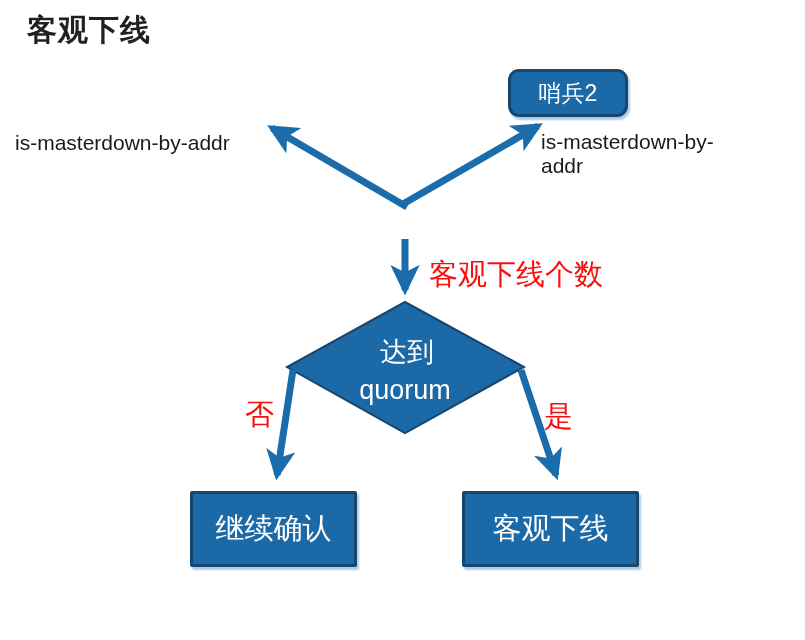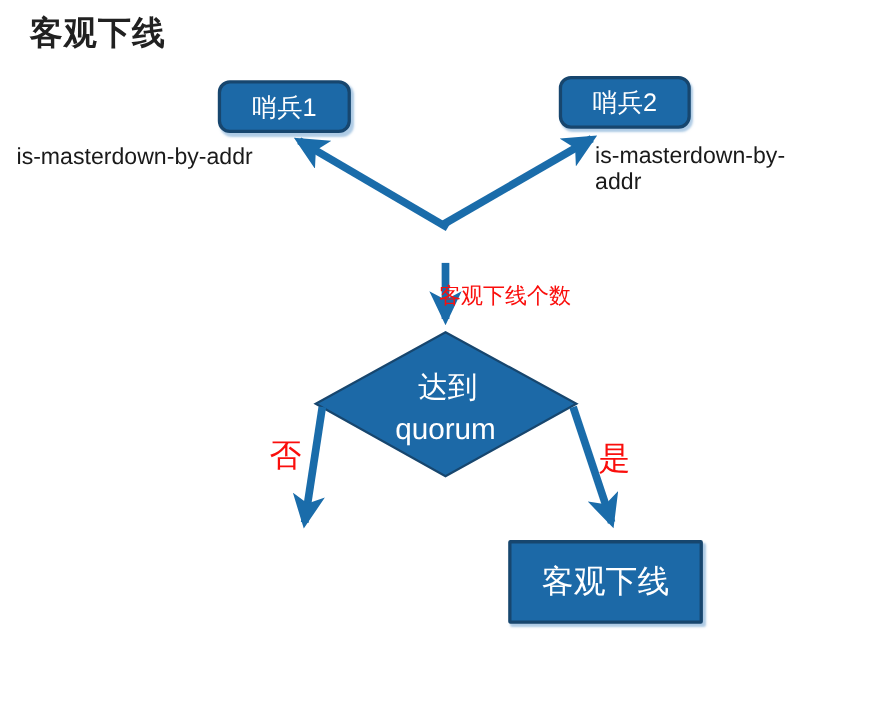--- a/index.html
+++ b/index.html
@@ -25,52 +25,52 @@
   #node-sentinel2{left:508px;top:69px;width:120px;height:48px;}
   #node-sentinel3{left:348px;top:192px;width:118px;height:46px;}
   #node-continue{left:190px;top:491px;width:167px;height:76px;}
   #node-offline{left:462px;top:491px;width:177px;height:76px;}
   .rpc-label{
     position:absolute;color:#1a1a1a;font-size:21px;z-index:1;
   }
   #rpc-left{left:15px;top:131px;}
   #rpc-right{left:541px;top:130px;}
   .red-label{position:absolute;color:#fa0e0c;z-index:3;}
-  #count-label{left:399px;top:255px;font-size:20px;}
+  #count-label{left:429px;top:255px;font-size:29px;}
   #no-label{left:245px;top:395px;font-size:29px;}
   #yes-label{left:544px;top:397px;font-size:29px;}
   svg.overlay{position:absolute;left:0;top:0;z-index:2;pointer-events:none;}
   .diamond-poly{fill:#1c69a7;stroke:#17466e;stroke-width:2;}
   .edge{stroke:#1a6caa;stroke-width:7;fill:none;}
   .diamond-text{fill:#ffffff;font-size:27px;text-anchor:middle;
     font-family:"Liberation Sans","DejaVu Sans",sans-serif;}
 </style>
 </head>
 <body>
 
 <div class="stage">
 
   <div class="page-title">客观下线</div>
 
-  <div class="node rounded" id="node-sentinel1">
-    <span>哨兵1</span>
-  </div>
 
   <div class="node rounded" id="node-sentinel2">
     <span>哨兵2</span>
   </div>
 
 
   <div class="rpc-label" id="rpc-left">is-masterdown-by-addr</div>
   <div class="rpc-label" id="rpc-right">is-masterdown-by-addr</div>
 
   <div class="red-label" id="count-label">客观下线个数</div>
   <div class="red-label" id="no-label">否</div>
   <div class="red-label" id="yes-label">是</div>
 
+  <div class="node rect" id="node-continue">
+    <span>继续确认</span>
+  </div>
 
   <div class="node rect" id="node-offline">
     <span>客观下线</span>
   </div>
 
   <svg class="overlay" width="805" height="640" viewBox="0 0 805 640">
     <defs>
       <marker id="arrowhead" markerWidth="4.6" markerHeight="4.2" refX="3.6" refY="2.1" orient="auto" markerUnits="strokeWidth">
         <path d="M0,0 L4.4,2.1 L0,4.2 L1.1,2.1 Z" fill="#1a6caa"></path>
       </marker>

